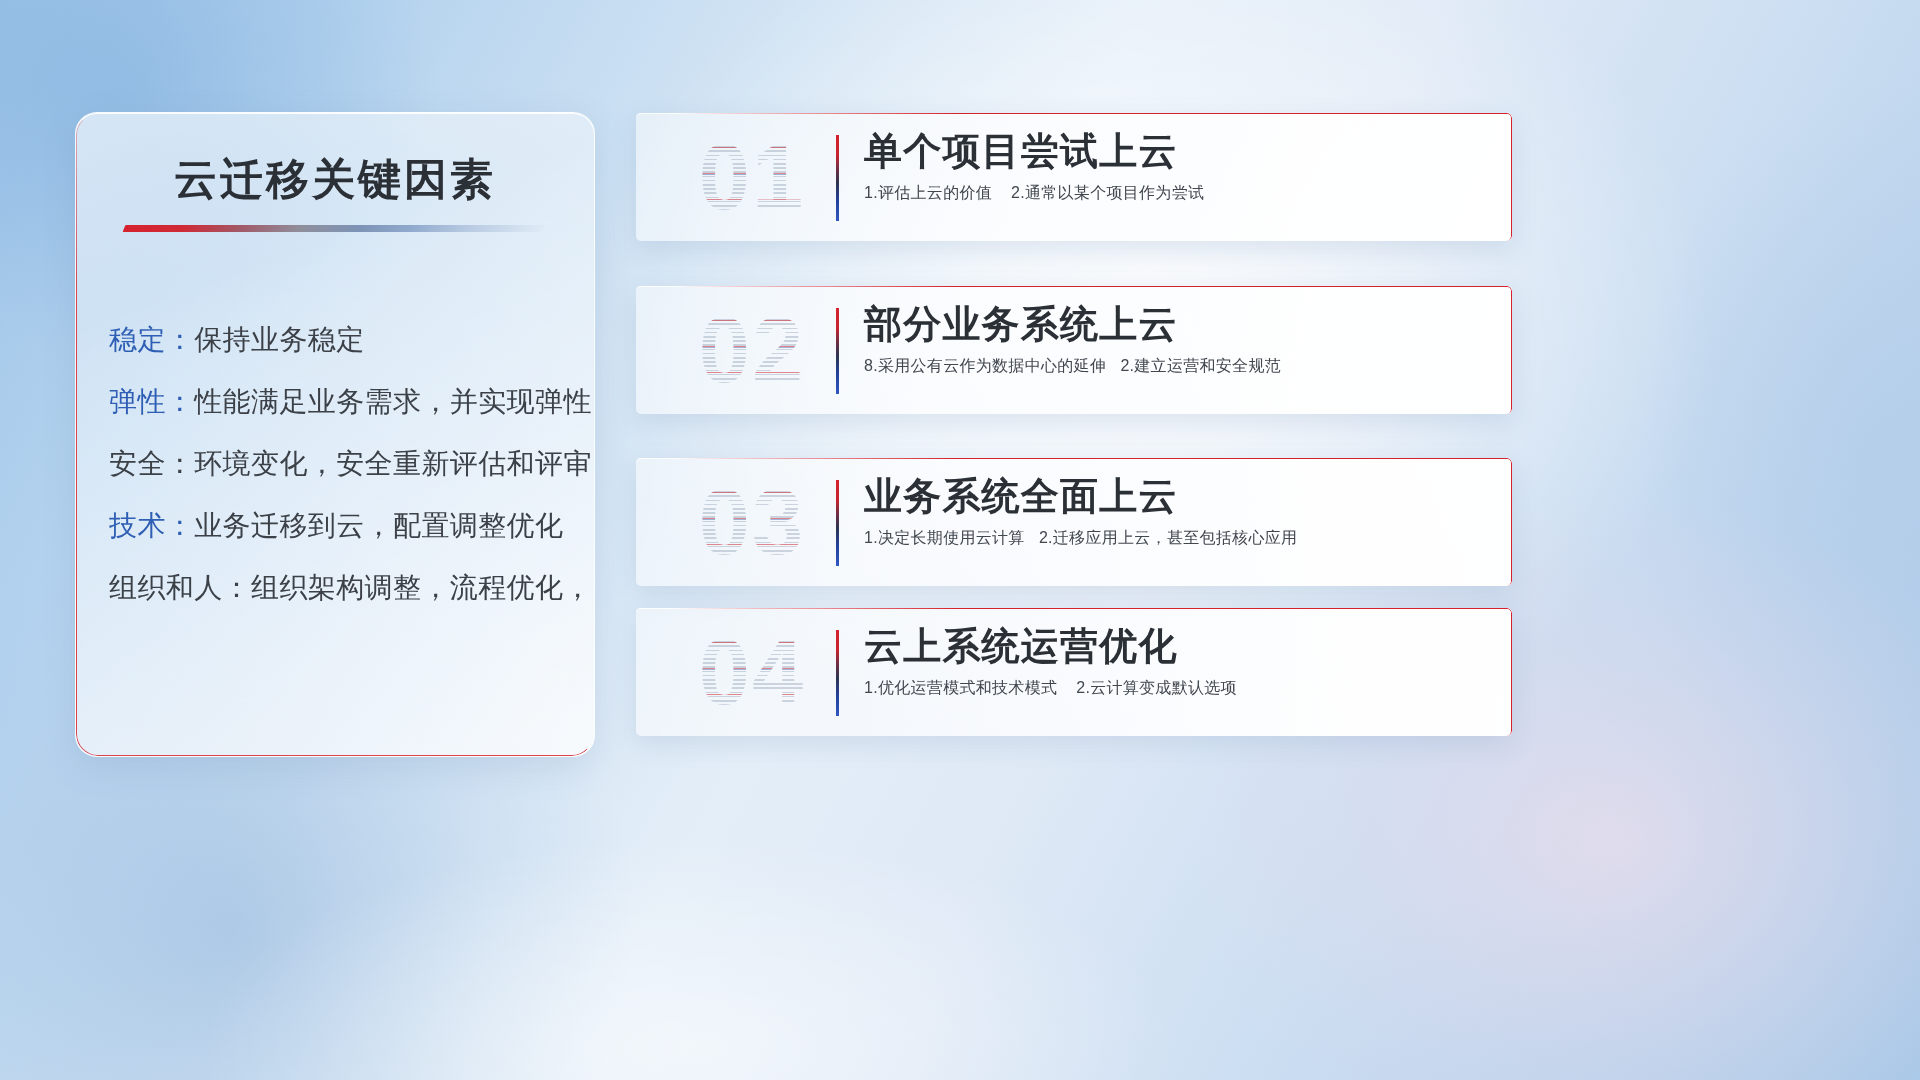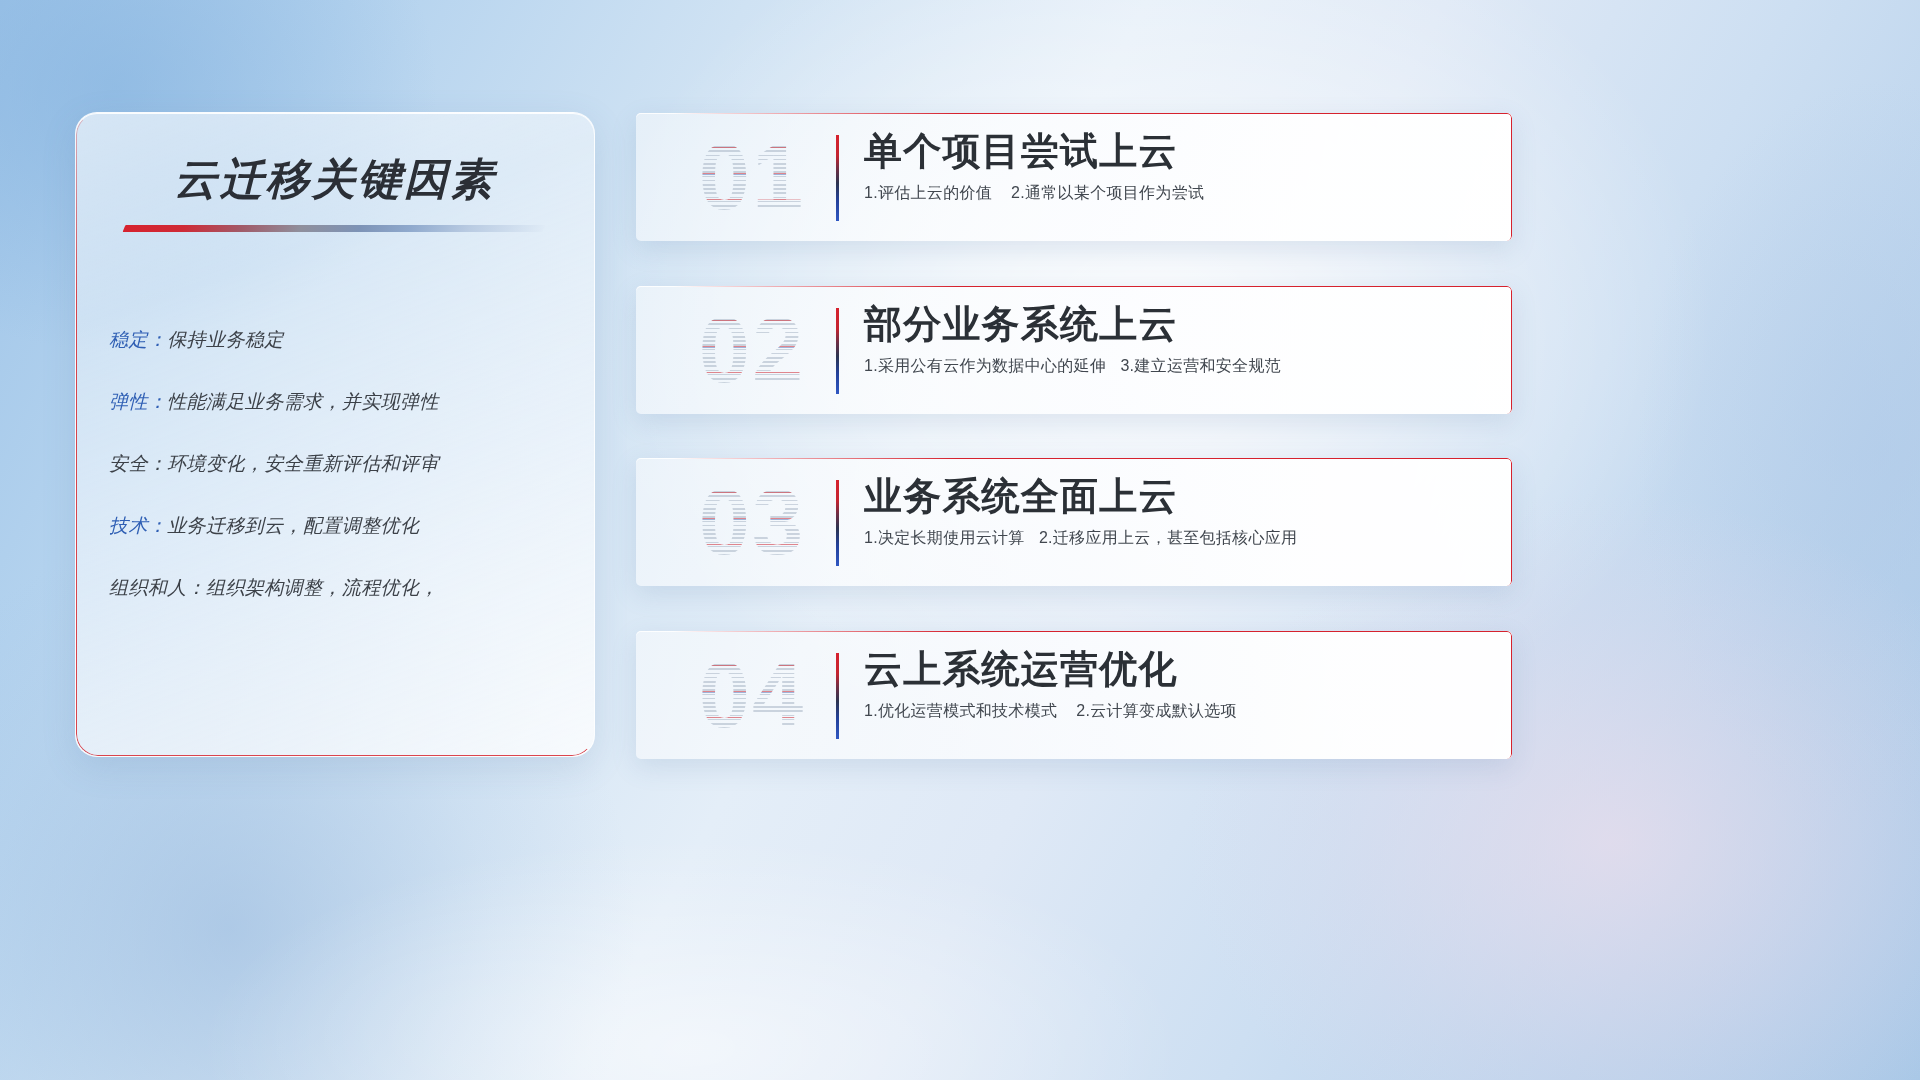--- a/index.html
+++ b/index.html
@@ -63,21 +63,20 @@
       linear-gradient(160deg,
         rgba(255,255,255,0.62) 0%,
         rgba(255,255,255,0.42) 26%,
         rgba(250,252,255,0.58) 58%,
         rgba(255,255,255,0.78) 100%);
     box-shadow:
       0 10px 34px rgba(86,122,166,0.16),
       inset 0 1px 0 rgba(255,255,255,0.9);
     border: 1px solid rgba(255,255,255,0.80);
     overflow: hidden;
-    font-style: italic;
   }
   
   #left-panel::after {
     content: "";
     position: absolute;
     left: 0; top: 0; bottom: 0; right: 0;
     border-radius: 22px;
     border-left: 1.6px solid rgba(214,38,48,0.85);
     border-bottom: 1.6px solid rgba(214,38,48,0.85);
     border-top: 1.6px solid rgba(214,38,48,0.0);
@@ -117,21 +116,21 @@
     transform-origin: left center;
   }
 
   #panel-list {
     position: absolute;
     left: 33px;
     right: 22px;
     top: 196px;
   }
   .panel-line {
-    font-size: 19px;
+    font-size: 28px;
     line-height: 62px;
     color: #3c4148;
     white-space: nowrap;
     letter-spacing: 0.4px;
   }
   .panel-line .lbl { color: #2f5fb4; }
   .panel-line .lbl.neutral { color: #3c4148; }
 
   
   .step-card {
@@ -160,21 +159,21 @@
     border-radius: 5px;
     border-top: 1.8px solid #d6222e;
     border-right: 1.8px solid #d6222e;
     pointer-events: none;
     -webkit-mask-image: linear-gradient(118deg, rgba(0,0,0,0) 4%, rgba(0,0,0,1) 34%);
             mask-image: linear-gradient(118deg, rgba(0,0,0,0) 4%, rgba(0,0,0,1) 34%);
   }
   .card-1 { top: 113px; }
   .card-2 { top: 286px; }
   .card-3 { top: 458px; }
-  .card-4 { top: 631px; }
+  .card-4 { top: 608px; }
 
   
   .step-num {
     position: absolute;
     left: 26px;
     top: 8px;
     width: 180px;
     height: 112px;
     font-size: 92px;
     font-weight: 700;
@@ -306,21 +305,21 @@
       <div class="step-sub">1.评估上云的价值    2.通常以某个项目作为尝试</div>
     </div>
   </div>
 
   <div class="step-card card-2">
     <div class="step-num">02</div>
     <div class="step-num-tint">02</div>
     <div class="step-divider"></div>
     <div class="step-text">
       <div class="step-title">部分业务系统上云</div>
-      <div class="step-sub">1.采用公有云作为数据中心的延伸   3.建立运营和安全规范</div>
+      <div class="step-sub">8.采用公有云作为数据中心的延伸   2.建立运营和安全规范</div>
     </div>
   </div>
 
   <div class="step-card card-3">
     <div class="step-num">03</div>
     <div class="step-num-tint">03</div>
     <div class="step-divider"></div>
     <div class="step-text">
       <div class="step-title">业务系统全面上云</div>
       <div class="step-sub">1.决定长期使用云计算   2.迁移应用上云，甚至包括核心应用</div>

